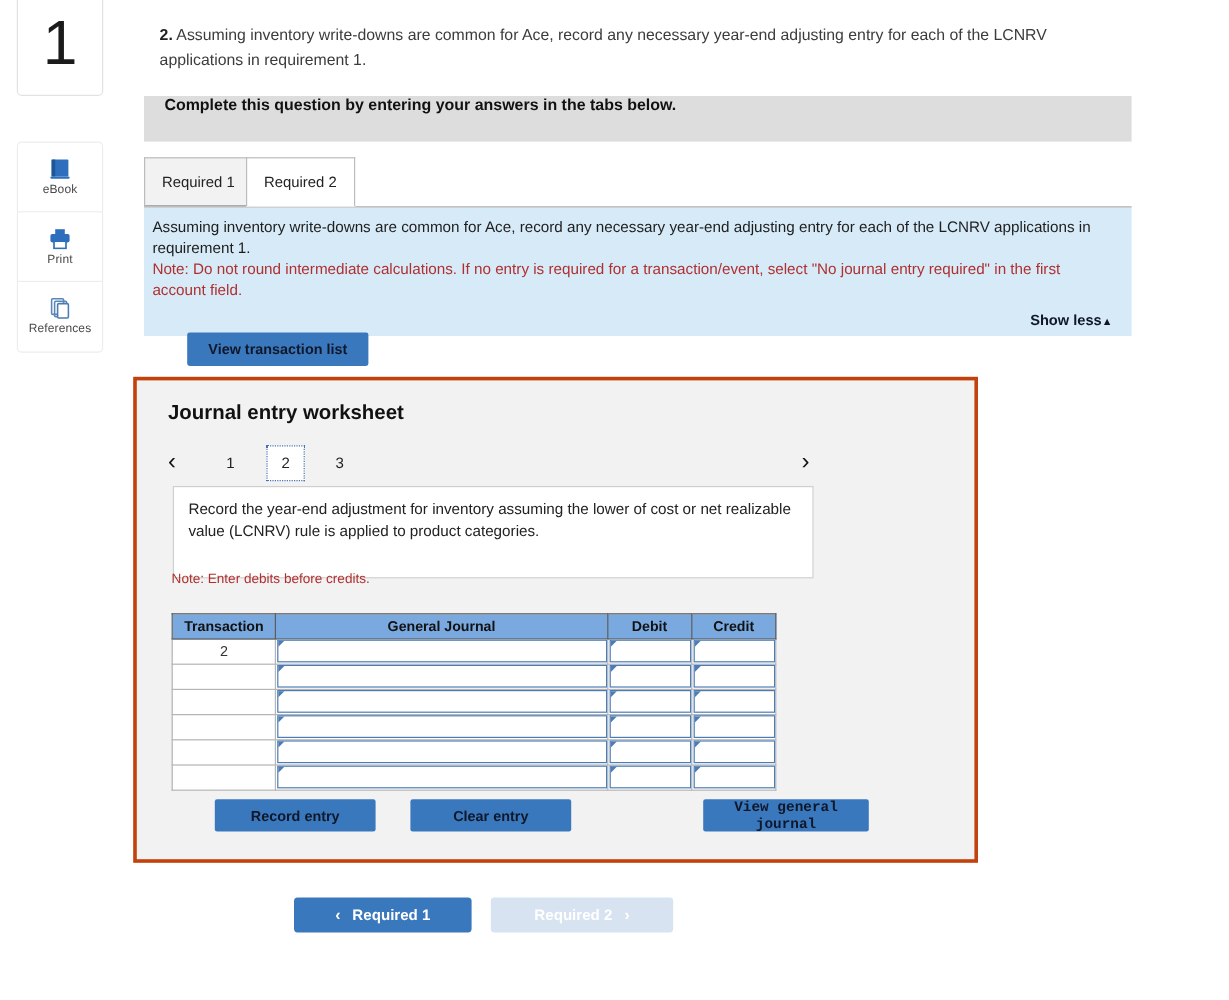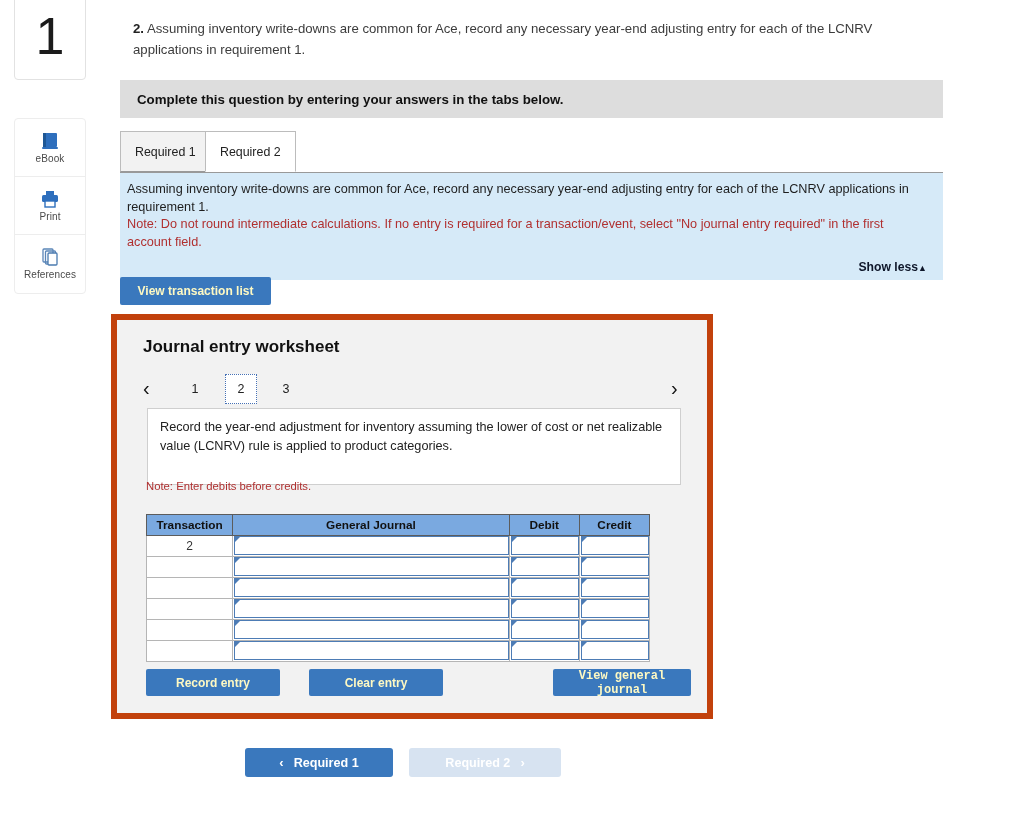--- a/index.html
+++ b/index.html
@@ -48,21 +48,21 @@
   .req-text {
     position: absolute; left: 13px; top: 18px; width: 812px;
     font-size: 13.2px; line-height: 21px; color: #3c3c3c;
   }
   .req-text b { font-weight: 700; color: #222; }
 
   .gray-banner {
     position: absolute; left: 0px; top: 80px;
     width: 823px; height: 38px;
     background: #dddddd;
-    display: flex; align-items: center;
+    display: flex; 
   }
   .gray-banner span {
     margin-left: 17px; font-size: 13.3px; font-weight: 700; color: #111;
   }
 
   
   .tabs {
     position: absolute; left: 0px; top: 131px;
     width: 823px; height: 42px;
     border-bottom: 1px solid #999;
@@ -88,37 +88,37 @@
   .bp-line { font-size: 12.7px; line-height: 17.5px; color: #1e1e1e; }
   .bp-note { font-size: 12.7px; line-height: 17.5px; color: #b03030; }
   .show-less {
     text-align: right; margin-top: 9px; margin-right: 4px;
     font-size: 12.2px; font-weight: 700; color: #0f172a; cursor: pointer;
   }
   .show-less .caret { font-size: 9px; }
 
   
   .btn {
-    background: #3a78bd; color: #fef9c3; border: none;
+    background: #3a78bd; color: #0f172a; border: none;
     font-family: "Liberation Sans", sans-serif;
     font-size: 12px; font-weight: 700;
     display: inline-flex; align-items: center; justify-content: center;
-    cursor: pointer; border-radius: 2px;
+    cursor: pointer; border-radius: 2px; margin-left: 36px;
   }
   .btn-vtl {
     position: absolute; left: 0px; top: 277px;
     width: 151px; height: 28px;
   }
 
   
   .worksheet {
     position: absolute; left: -9px; top: 314px;
-    width: 602px; height: 405px;
+    width: 704px; height: 405px;
     background: #f2f2f2;
-    border: 6px solid #c2410c;
+    border: 3px solid #c2410c;
   }
   .ws-title {
     position: absolute; left: 26px; top: 17px;
     font-size: 17px; font-weight: 700; color: #111;
   }
 
   .pager { position: absolute; left: 22px; top: 52px; width: 560px; height: 36px; }
   .pg-arrow {
     position: absolute; top: 3px;
     font-size: 20px; color: #111; cursor: pointer; line-height: 26px;

